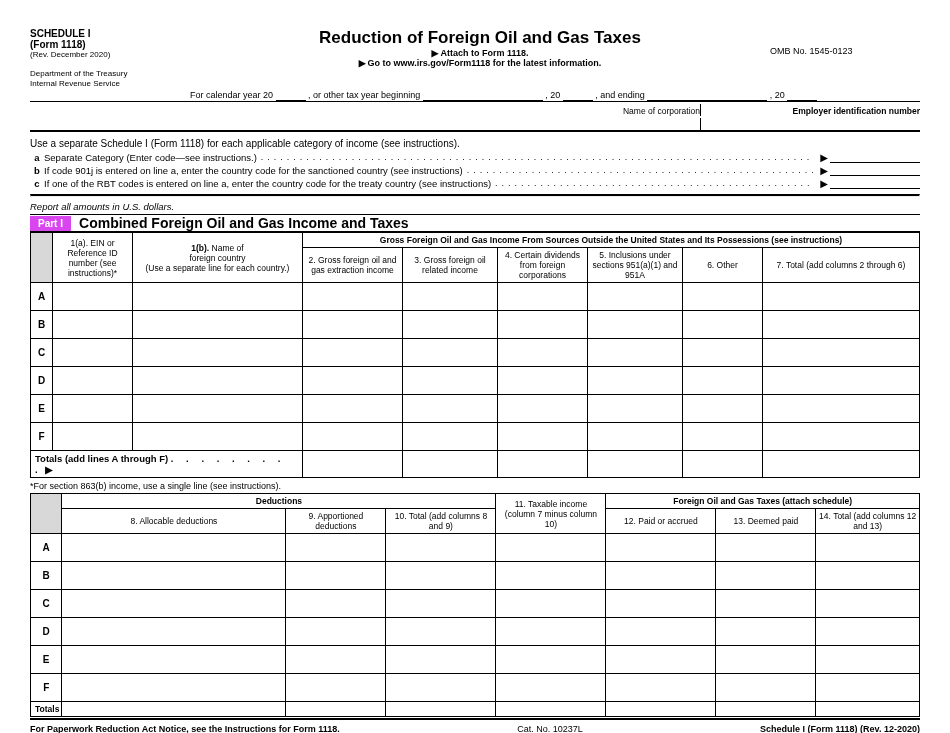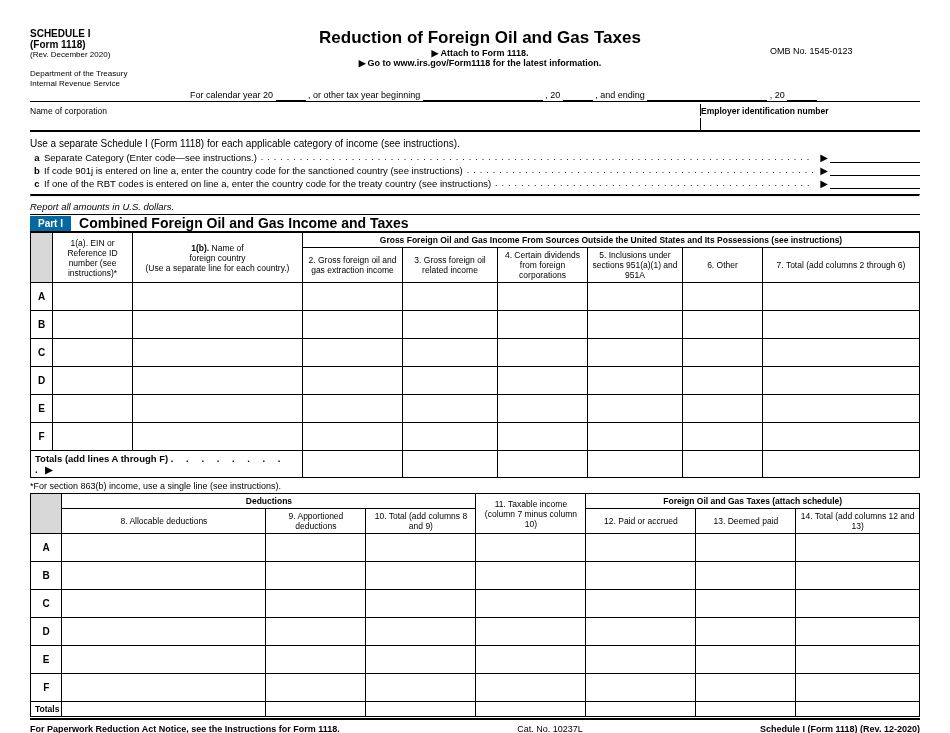--- a/index.html
+++ b/index.html
@@ -22,35 +22,35 @@
   .formno { font-size: 10px; font-weight: bold; }
   .rev { font-size: 8px; }
   .dept { font-size: 8px; line-height: 1.2; margin-top: 10px;}
   .title { font-size: 17px; font-weight: bold; font-family: "Arial", sans-serif; }
   .attach { font-size: 9px; font-weight: bold; }
   .goto { font-size: 9px; font-weight: bold; }
   .pointer { display:inline-block; margin-right:2px;}
   .hdr-yearline { font-size: 9px; padding-left: 160px; margin-top: 2px; }
   .thinline { border: none; border-top: 1px solid #000; margin:0; }
   .thickline { border: none; border-top: 2px solid #000; margin:0; }
-  .row-noc { display:flex; margin-top:2px; }
+  .row-noc { display:flex; margin-top:2px;text-align:right; }
   .row-noc .nm { flex:1; font-size: 8.5px; padding-top:2px;}
   .row-noc .ein { width: 220px; font-size: 8.5px; padding-top:2px; }
   .instr { font-size: 10px; margin-top:6px; }
   .abc { margin: 3px 0; }
   .abc .ln { display:flex; align-items:center; margin: 2px 0;}
   .abc .lt { width: 14px; text-align:center; font-weight:bold; font-size:9.5px;}
   .abc .tx { font-size: 9.5px; }
   .abc .dots { flex:1; border-bottom: 1px dotted transparent; letter-spacing: 4px; overflow:hidden; white-space:nowrap; margin: 0 4px;}
   .abc .dots::after{ content:"............................................................................................................."; font-size:9px; color:#000;}
   .abc .arr { font-size:10px; margin: 0 2px 0 2px;}
   .abc .blk { width: 90px; border-bottom:1px solid #000; height:10px;}
   .report-it { font-style: italic; font-size: 9.5px; margin-top:2px;}
   .partbar { display:flex; align-items:center; margin-top:2px; border-top:1px solid #000; border-bottom:1px solid #000;}
-  .partbar .pt { background:#0369a1; color:#fff; font-weight:bold; font-size:10px; padding:2px 8px; margin-right:8px;}
+  .partbar .pt { background:#d946ef; color:#fff; font-weight:bold; font-size:10px; padding:2px 8px; margin-right:8px;}
   .partbar .ptxt { font-size:14px; font-weight:bold;}
   table { border-collapse: collapse; width:100%;padding-left:8px; }
   table.t1 th, table.t1 td { border:1px solid #000; font-size:8.5px; padding:2px 2px; }
   table.t1 th { font-weight: normal; text-align:center; }
   table.t1 .letcell { width: 22px; text-align:center; font-weight:bold; font-size:10px; height:28px; background:#fff;}
   table.t1 .tothdr { font-weight:bold; font-size:9.5px; text-align:left; padding-left:4px;}
   .note863 { font-size:9px; margin: 3px 0 2px 0;}
   table.t2 th, table.t2 td { border:1px solid #000; font-size:8.5px; padding:2px 2px; }
   table.t2 th { font-weight: normal; text-align:center; }
   table.t2 .letcell { width: 22px; text-align:center; font-weight:bold; font-size:10px; height:28px;}
@@ -253,21 +253,21 @@
 
   <table class="t2">
     <tbody>
         <tr>
       <th rowspan="2" class="col-stub shadecell"></th>
       <th colspan="3"><b>Deductions</b></th>
       <th rowspan="2" style="width:110px;">11. Taxable income (column 7 minus column 10)</th>
       <th colspan="3"><b>Foreign Oil and Gas Taxes (attach schedule)</b></th>
     </tr>
     <tr>
-      <th style="width:204px;">8. Allocable deductions</th>
+      <th style="width:224px;">8. Allocable deductions</th>
       <th style="width:100px;">9. Apportioned deductions</th>
       <th style="width:110px;">10. Total (add columns 8 and 9)</th>
       <th style="width:110px;">12. Paid or accrued</th>
       <th style="width:100px;">13. Deemed paid</th>
       <th>14. Total (add columns 12 and 13)</th>
     </tr>
     <tr>
           <td class="letcell">A</td>
           <td></td>
           <td></td>

